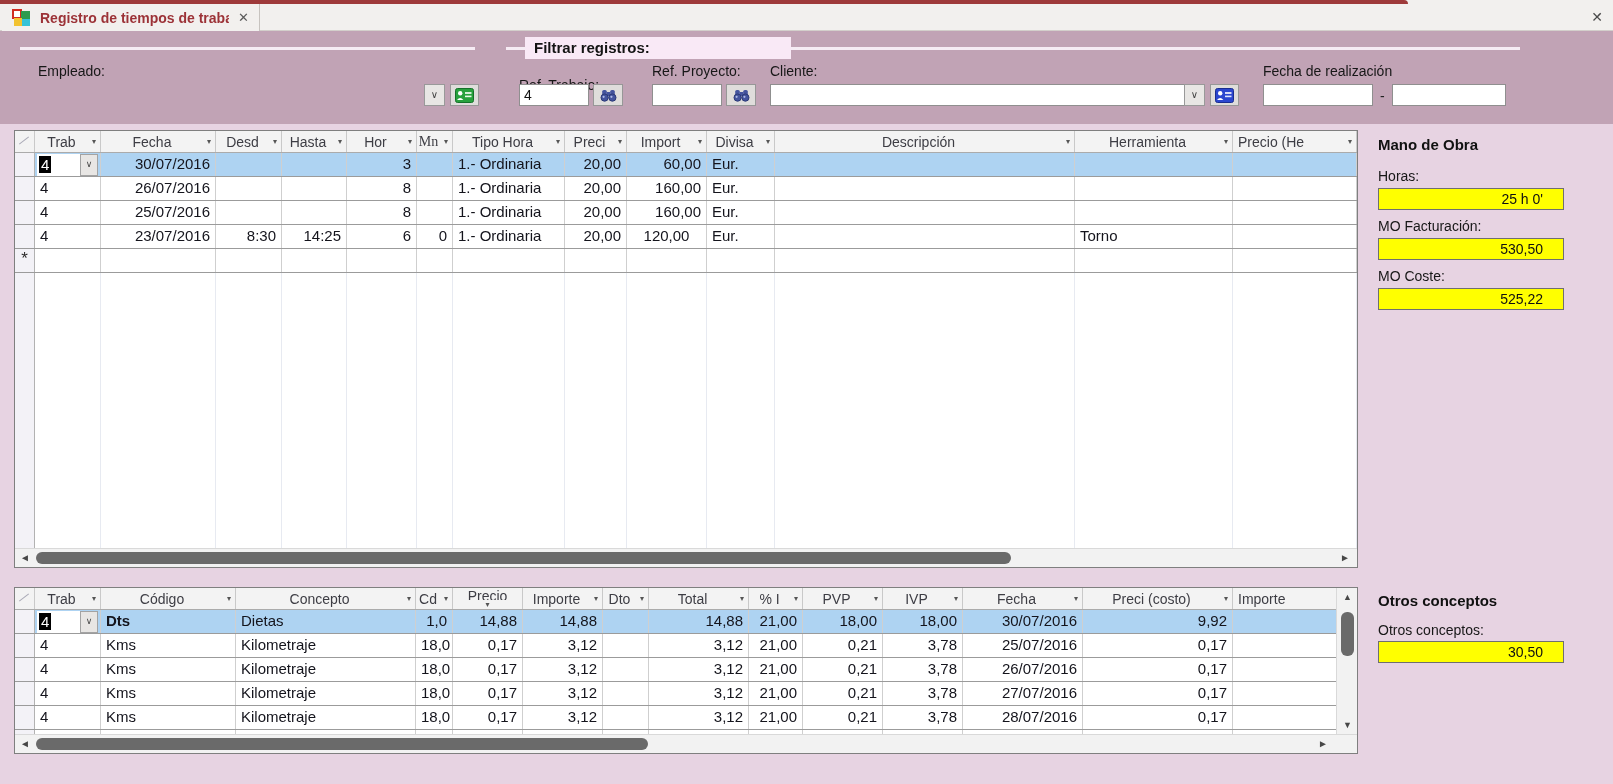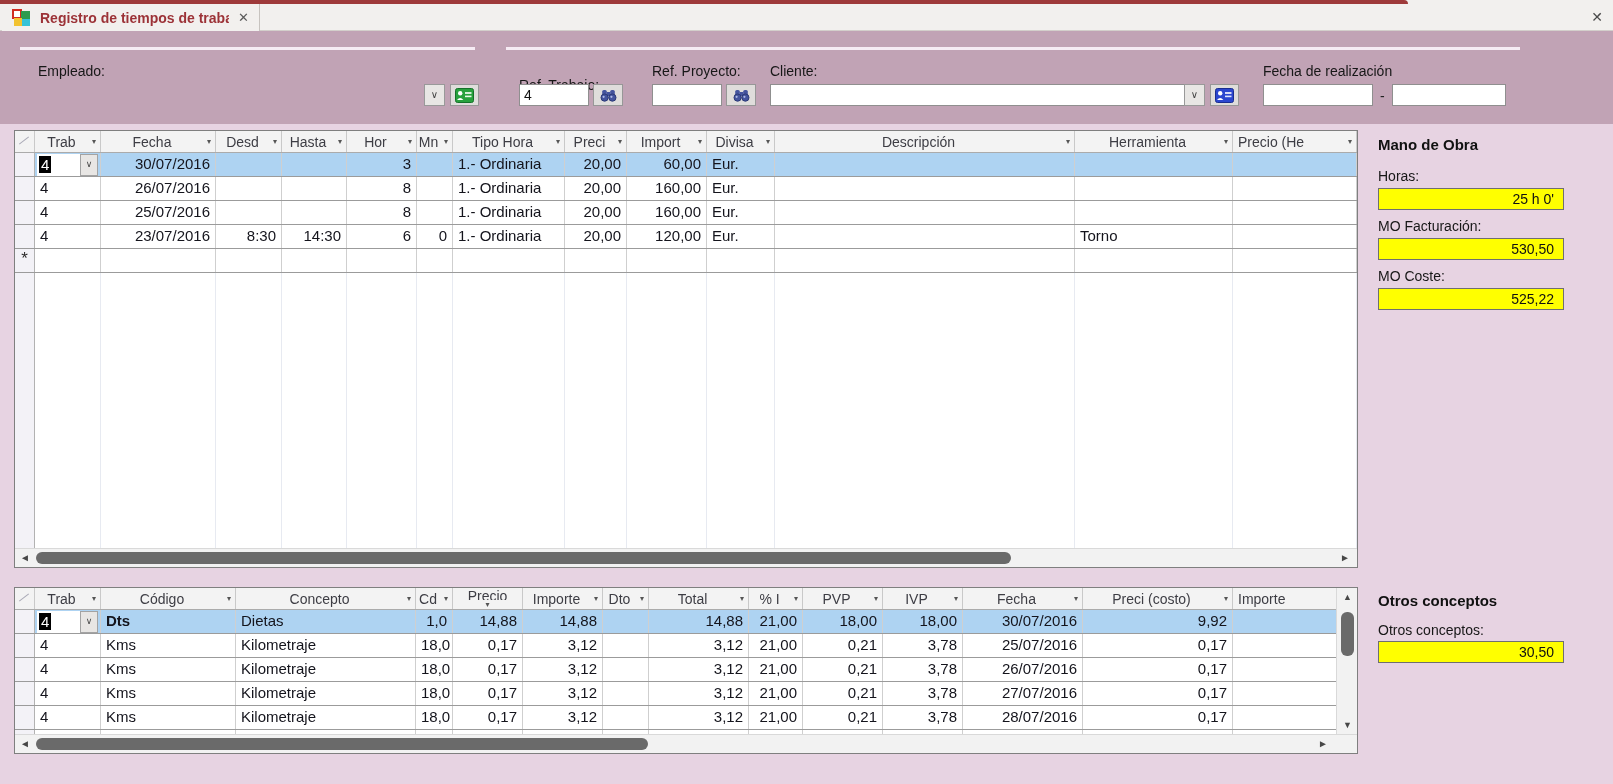--- a/index.html
+++ b/index.html
@@ -75,21 +75,21 @@
   .vscroll { position:absolute; right:0; top:0; bottom:19px; width:21px;
     background:#f2f2f2; border-left:1px solid #d9d9d9; }
   .vthumb { position:absolute; left:4px; top:24px; width:13px; height:44px;
     background:#6a6a6a; border-radius:6px; }
   .varrow { position:absolute; left:0; width:21px; font-size:9px; color:#474747; text-align:center; }
   
   .ptitle { position:absolute; font-size:15px; font-weight:bold; color:#111; }
   .plabel { position:absolute; font-size:14px; color:#171717; }
   .ybox { position:absolute; left:1378px; width:186px; height:22px; background:#ffff00;
     border:1px solid #6f6f6f; font-size:14px; color:#101010; text-align:right;
-    line-height:20px; padding-right:9px; }
+    line-height:20px; padding-right:20px; }
 </style>
 </head>
 <body>
 
 <div class="app">
 
   <div class="tabstrip">
     <div class="redline"></div>
     <div class="tab">
       <span class="applogo">
@@ -102,20 +102,21 @@
       <span class="xclose">✕</span>
     </div>
     <span class="win-close">✕</span>
   </div>
 
   <div class="band"></div>
 
   <div class="groupline" style="left:20px; top:47px; width:455px;"></div>
 
   <div class="groupline" style="left:506px; top:47px; width:1014px;"></div>
+  <div class="grouplabel" style="left:525px; top:37px; width:266px;">Filtrar registros:</div>
 
   <div class="flabel" style="left:38px; top:63px;">Empleado:</div>
   <div class="combo-arrow-btn" style="left:424px; top:84px;">∨</div>
   <div class="icon-btn" style="left:450px; top:84px; width:29px;">
     <svg width="19" height="15" viewBox="0 0 19 15">
       <rect x="0.5" y="0.5" width="18" height="14" rx="2" fill="#27a13d" stroke="#15712a"></rect>
       <circle cx="5.2" cy="5.2" r="2.2" fill="#fff"></circle>
       <path d="M2 12 q3.2 -4 6.4 0 z" fill="#fff"></path>
       <rect x="10" y="4.2" width="6.5" height="1.6" fill="#fff"></rect>
       <rect x="10" y="7.6" width="6.5" height="1.6" fill="#eafbe9"></rect>
@@ -186,21 +187,21 @@
           <div class="harrow">▾</div>
         </div>
         <div class="hcell" style="width: 65px;">
           <div class="hlab">Hasta</div>
           <div class="harrow">▾</div>
         </div>
         <div class="hcell" style="width: 70px;">
           <div class="hlab">Hor</div>
           <div class="harrow">▾</div>
         </div>
-        <div class="hcell" style="width: 36px;">
+        <div class="hcell" style="width: 36px; font-family: Liberation Serif, serif;">
           <div class="hlab">Mn</div>
           <div class="harrow">▾</div>
         </div>
         <div class="hcell" style="width: 112px;">
           <div class="hlab">Tipo Hora</div>
           <div class="harrow">▾</div>
         </div>
         <div class="hcell" style="width: 62px;">
           <div class="hlab">Preci</div>
           <div class="harrow">▾</div>
@@ -277,26 +278,26 @@
         <div class="gcell left" style="width: 68px;">Eur.</div>
         <div class="gcell left" style="width: 300px;"></div>
         <div class="gcell left" style="width: 158px;"></div>
         <div class="gcell left" style="width: 124px;"></div>
       </div>
       <div class="grow">
         <div class="gsel" style="width: 20px;"></div>
         <div class="gcell left" style="width: 66px;">4</div>
         <div class="gcell right" style="width: 115px;">23/07/2016</div>
         <div class="gcell right" style="width: 66px;">8:30</div>
-        <div class="gcell right" style="width: 65px;">14:30</div>
+        <div class="gcell right" style="width: 65px;">14:25</div>
         <div class="gcell right" style="width: 70px;">6</div>
         <div class="gcell right" style="width: 36px;">0</div>
         <div class="gcell left" style="width: 112px;">1.- Ordinaria</div>
         <div class="gcell right" style="width: 62px;">20,00</div>
-        <div class="gcell right" style="width: 80px;">120,00</div>
+        <div class="gcell right" style="width: 80px; text-align: center;">120,00</div>
         <div class="gcell left" style="width: 68px;">Eur.</div>
         <div class="gcell left" style="width: 300px;"></div>
         <div class="gcell left" style="width: 158px;">Torno</div>
         <div class="gcell left" style="width: 124px;"></div>
       </div>
       <div class="grow">
         <div class="gsel" style="width: 20px;">*</div>
         <div class="gcell" style="width: 66px;"></div>
         <div class="gcell" style="width: 115px;"></div>
         <div class="gcell" style="width: 66px;"></div>

